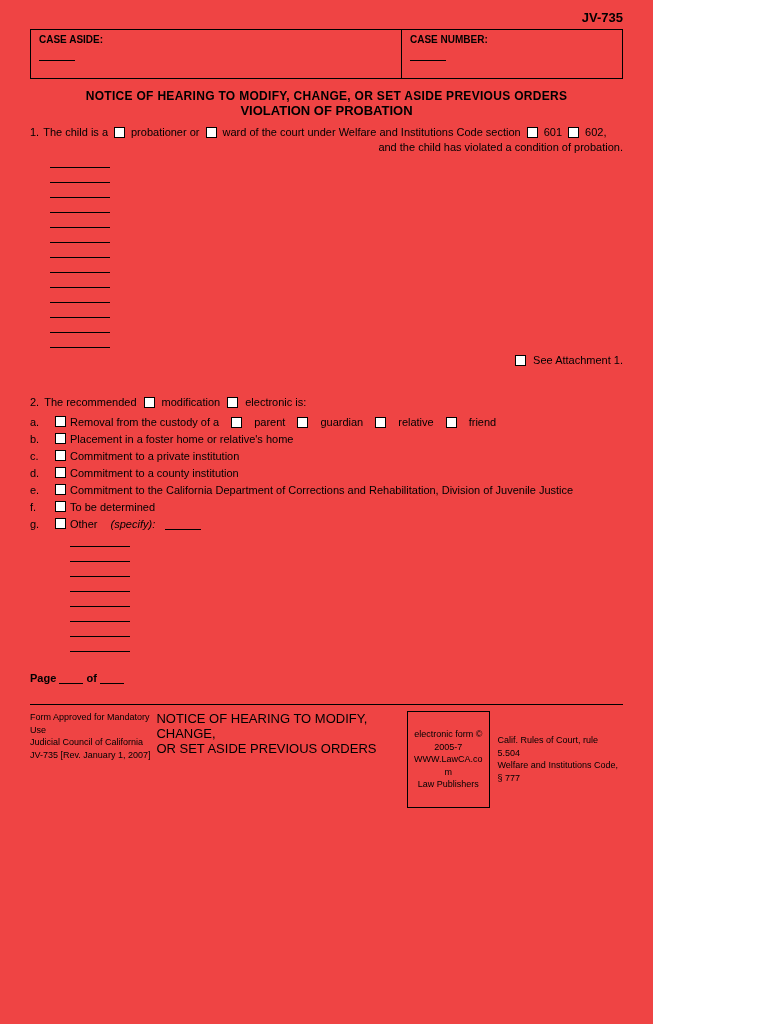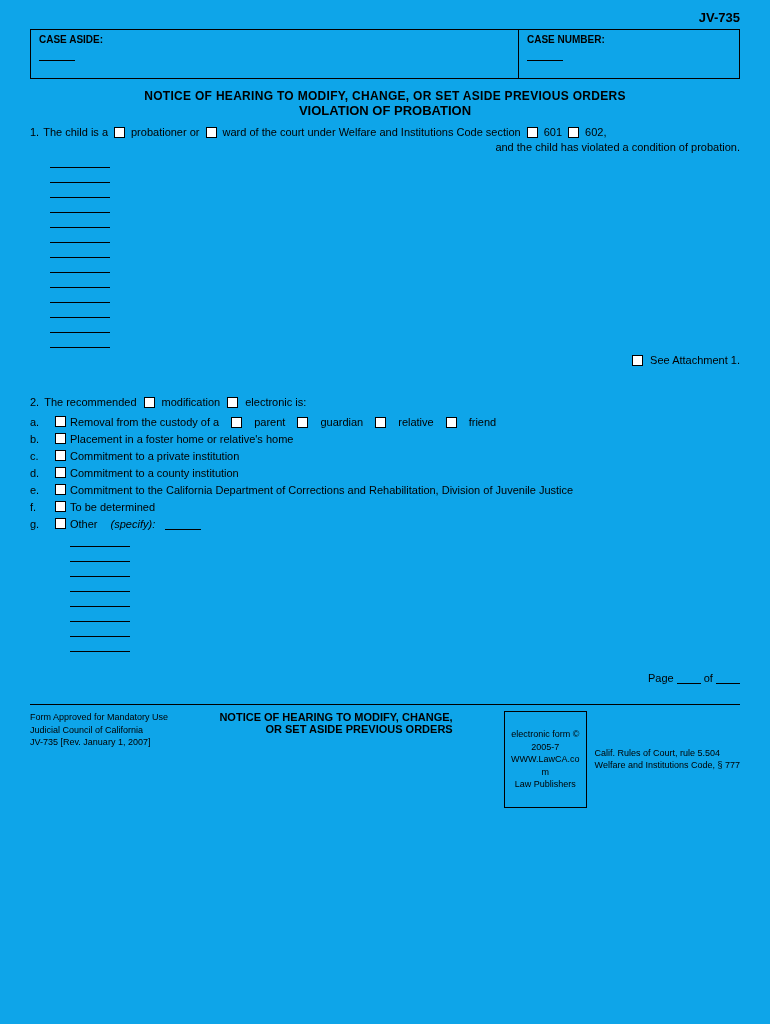--- a/index.html
+++ b/index.html
@@ -6,25 +6,25 @@
     body {
       font-family: Arial, sans-serif;
       font-size: 11px;
       background: #fff;
       color: #000;
       width: 770px;
       min-height: 1024px;
       position: relative;
     }
     .page {
-      width: 770px;
+      width: 653px;
       min-height: 1024px;
       padding: 10px 30px 10px 30px;
       position: relative;
-      background: #0ea5e9;
+      background: #ef4444;
     }
     .form-number {
       text-align: right;
       font-weight: bold;
       font-size: 13px;
       margin-bottom: 4px;
     }
     .header-boxes {
       display: flex;
       border: 1px solid #000;
@@ -150,44 +150,44 @@
       padding-top: 6px;
       display: flex;
       align-items: flex-start;
       justify-content: space-between;
     }
     .footer-left {
       font-size: 9px;
       line-height: 1.4;
     }
     .footer-center {
-      font-size: 11px;
-      font-weight: bold;
-      text-align: right;
+      font-size: 13px;
+      font-weight: normal;
+      text-align: left;
     }
     .footer-box {
       display: flex;
       align-items: center;
       gap: 8px;
     }
     .electronic-form-box {
       border: 1px solid #000;
       padding: 16px 6px;
       font-size: 9px;
       text-align: center;
       line-height: 1.4;
     }
     .footer-right-text {
       font-size: 9px;
       line-height: 1.4;
     }
     .page-indicator {
-      text-align: right;
       font-size: 11px;
       margin-bottom: 4px;
+      font-weight: bold;
     }
     .row-flex {
       display: flex;
       align-items: center;
       gap: 4px;
     }
   </style>
 </head>
 <body>
 

